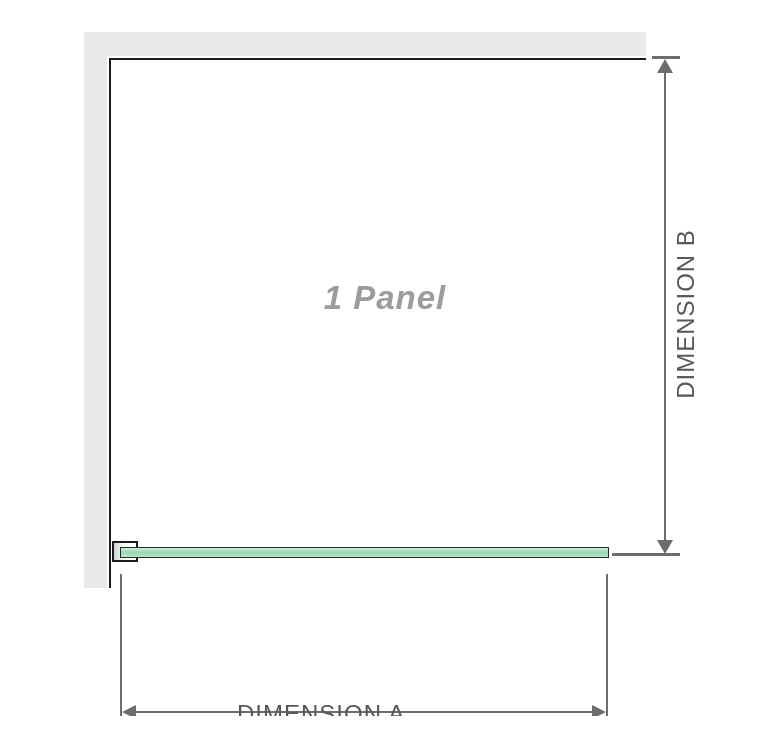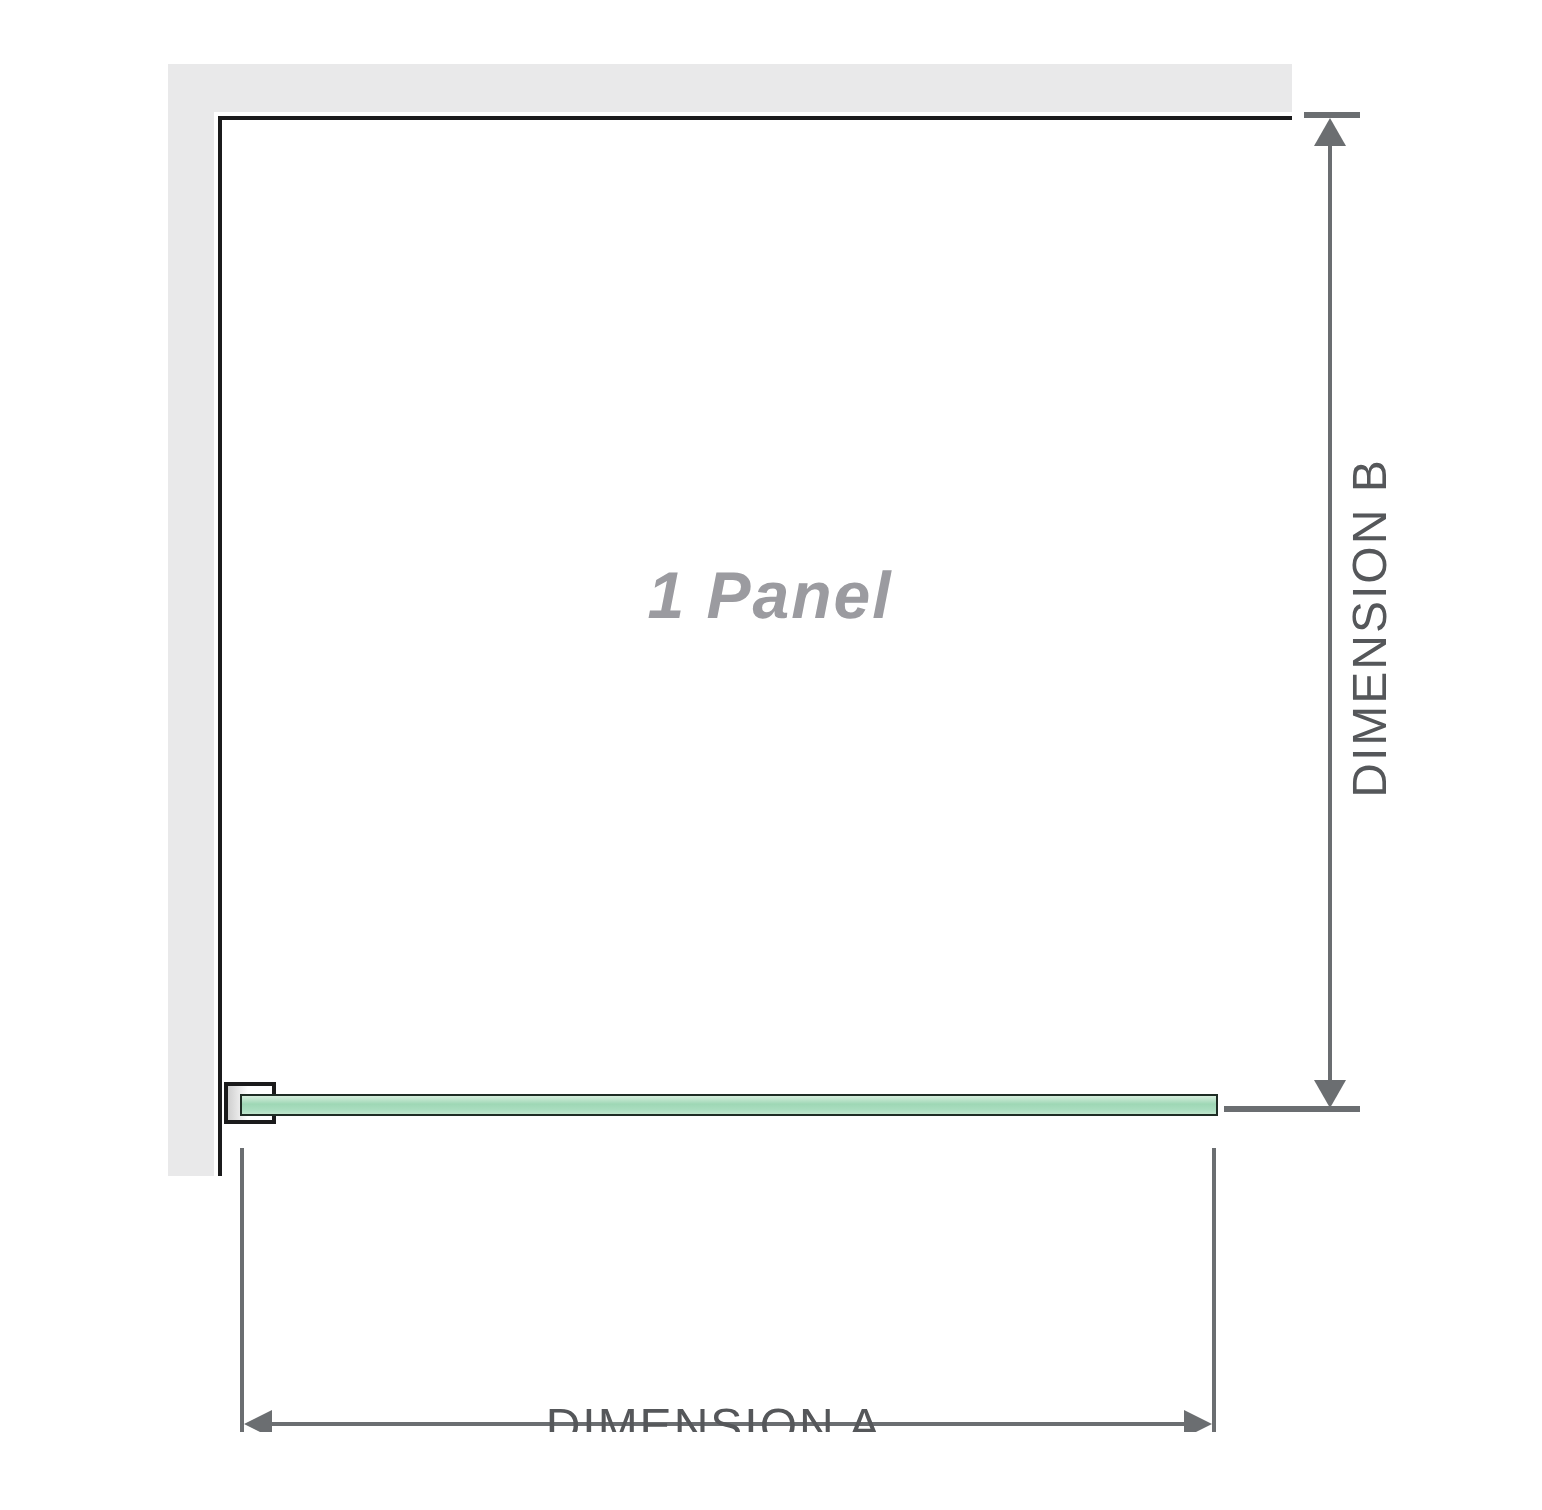--- a/index.html
+++ b/index.html
@@ -122,21 +122,20 @@
   }
   .dima-arrow-right {
     left: 592px; top: 705px;
     width: 0; height: 0;
     border-top: 7px solid transparent;
     border-bottom: 7px solid transparent;
     border-left: 14px solid var(--dimension_gray, #63666a);
   }
   .dima-label {
     left: 237px; top: 701px; width: 240px; height: 26px;
-    text-align: center;
     line-height: 26px;
   }
 
   
   .bottom-divider {
     left: 0; top: 750px; width: 771px; height: 2px;
     background: var(--divider_gray, #e2e2df);
   }
 </style>
 </head>

